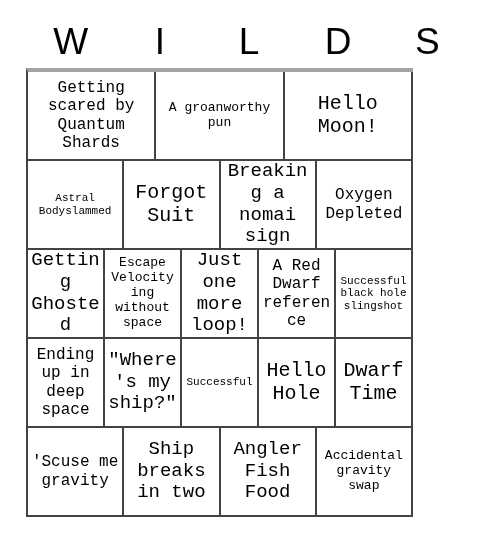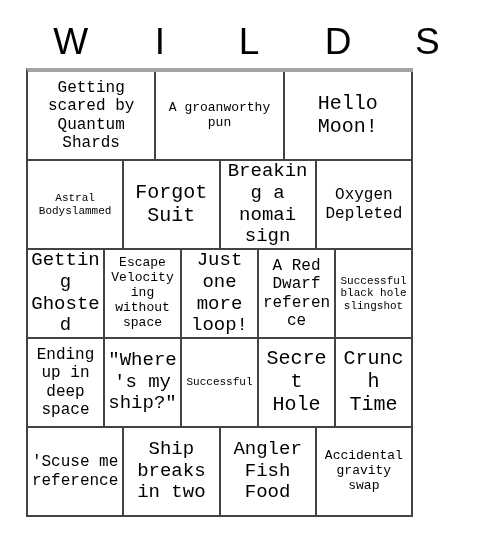--- a/index.html
+++ b/index.html
@@ -138,30 +138,30 @@
       <div class="cell">
           <span class="cell-text sz-md">Ending up in deep space</span>
         </div>
       <div class="cell">
           <span class="cell-text sz-lg">"Where's my ship?"</span>
         </div>
       <div class="cell">
           <span class="cell-text sz-xs">Successful</span>
         </div>
       <div class="cell">
-          <span class="cell-text sz-xl">Secret Hole</span>
+          <span class="cell-text sz-xl">Hello Hole</span>
         </div>
       <div class="cell">
-          <span class="cell-text sz-xl">Crunch Time</span>
+          <span class="cell-text sz-xl">Dwarf Time</span>
         </div>
     </div>
 
     <div class="grid-row">
       <div class="cell">
-          <span class="cell-text sz-md">'Scuse me reference</span>
+          <span class="cell-text sz-md">'Scuse me gravity</span>
         </div>
       <div class="cell">
           <span class="cell-text sz-lg">Ship breaks in two</span>
         </div>
       <div class="cell">
           <span class="cell-text sz-lg">Angler Fish Food</span>
         </div>
       <div class="cell">
           <span class="cell-text sz-sm">Accidental gravity swap</span>
         </div>

